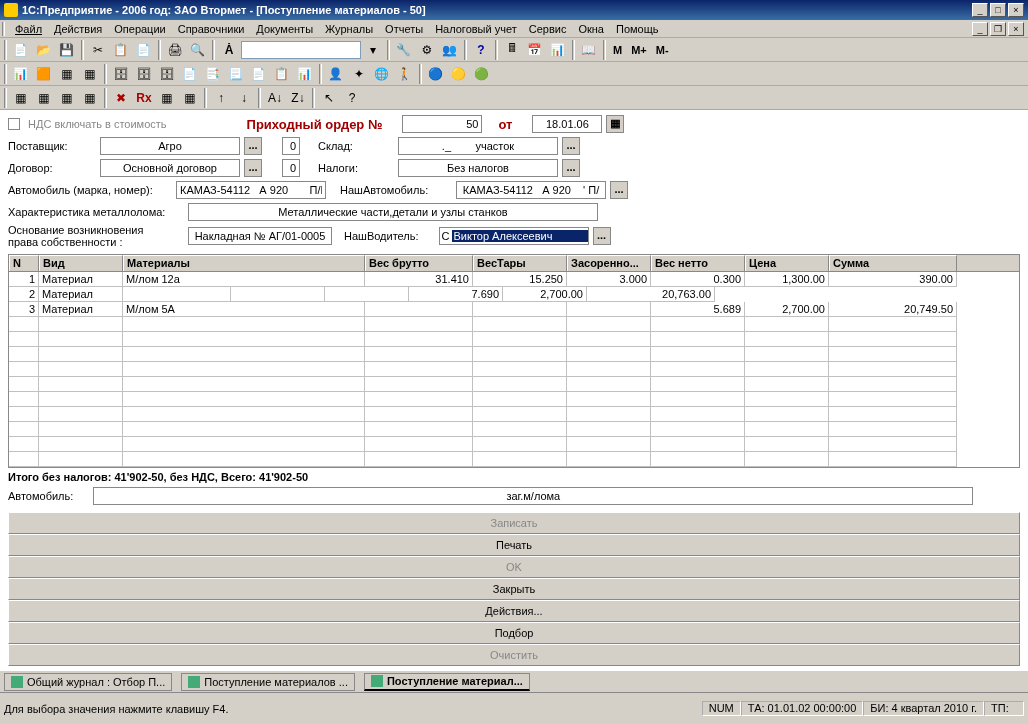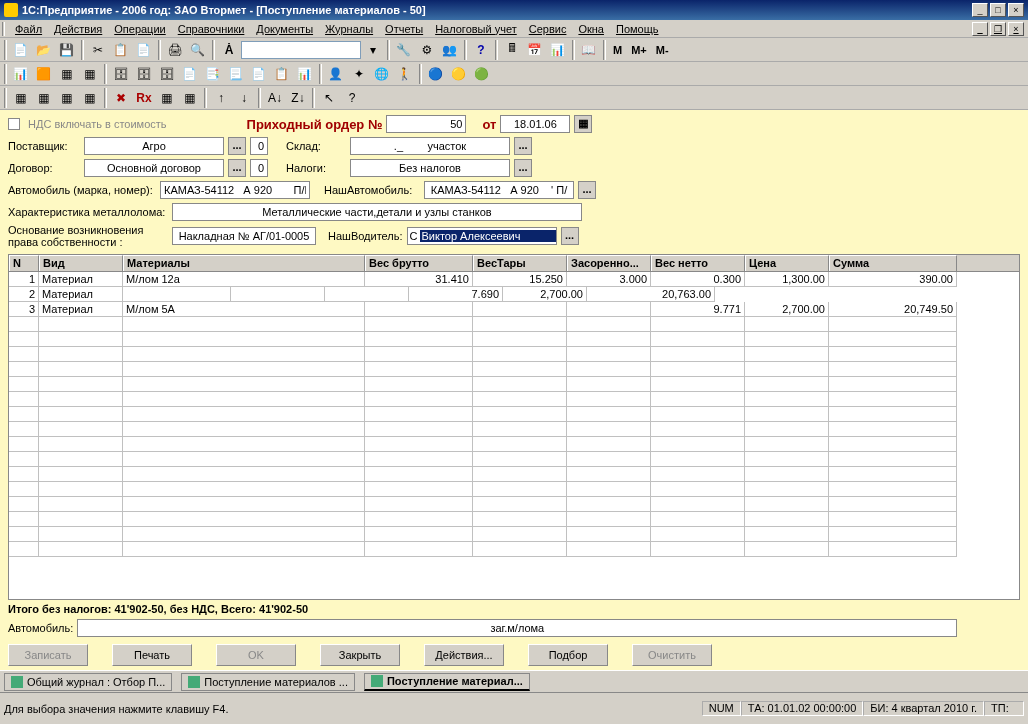--- a/index.html
+++ b/index.html
@@ -2,49 +2,49 @@
 <html><head>
 <meta charset="utf-8">
 <style>
 * { box-sizing: border-box; margin: 0; padding: 0; font-family: Tahoma, Arial, sans-serif; font-size: 11px; }
 body { background: #d4d0c8; width: 1028px; height: 724px; overflow: hidden; display: flex; flex-direction: column; }
 .titlebar { background: linear-gradient(#0a246a,#3a6ea5); color: #fff; display: flex; align-items: center; height: 20px; padding: 0 4px; }
 .titlebar .ico { width: 14px; height: 14px; background: #ffcc00; border-radius: 2px; margin-right: 4px; }
 .titlebar .title { flex: 1; font-weight: bold; font-size: 11px; }
 .titlebar .winbtns { display: flex; gap: 2px; }
 .winbtn { width: 16px; height: 14px; background: #d4d0c8; border: 1px solid #fff; border-right-color:#555; border-bottom-color:#555; font-size: 9px; text-align: center; line-height: 12px; color:#000; cursor:pointer; }
-.menubar { background: #d4d0c8; display: flex; align-items: center; height: 18px; padding: 2px 2px; border-bottom: 1px solid #aaa; text-decoration: underline; }
+.menubar { background: #d4d0c8; display: flex; align-items: center; height: 18px; padding: 2px 2px; border-bottom: 1px solid #aaa; }
 .menubar .sep { width: 3px; height: 14px; border-left: 1px solid #888; border-right: 1px solid #fff; margin-right: 4px; }
 .menubar span.mi { padding: 1px 6px; cursor: pointer; }
 .menubar span.mi u { text-decoration: underline; }
 .menubar .mdibtns { margin-left: auto; display:flex; gap:2px; padding-right:2px;}
 .toolbar { background: #d4d0c8; display: flex; align-items: center; height: 24px; padding: 1px 2px; border-bottom: 1px solid #aaa; gap: 1px; }
 .toolbar .sep { width: 3px; height: 20px; border-left: 1px solid #888; border-right: 1px solid #fff; margin: 0 2px; }
 .tbtn { width: 22px; height: 22px; border: 1px solid transparent; display: inline-flex; align-items: center; justify-content: center; cursor: pointer; font-size: 12px; }
 .tbtext { padding: 0 4px; font-weight: bold; color: #000; }
 .tinput { height: 18px; border: 1px solid #7f9db9; background: #fff; width: 120px; }
-.formarea { flex: 1; background: #fef9c3; padding: 4px 8px; display: flex; flex-direction: column; overflow: hidden; }
+.formarea { flex: 1; background: #ffffff; padding: 4px 8px; display: flex; flex-direction: column; overflow: hidden; }
 .formrow { display: flex; align-items: center; margin-bottom: 2px; gap: 4px; min-height: 20px; }
 .lbl { color: #000; }
 .lbl.gray { color: #888; }
-.inp { height: 18px; border: 1px solid #888; background: #fff; padding: 0 3px; display: flex; align-items: center; }
+.inp { height: 18px; border: 1px solid #888; background: #fff; padding: 0 3px; display: flex; align-items: center; margin-left: 16px; }
 .inp input { border: none; outline: none; width: 100%; height: 14px; font-size: 11px; text-align: center; }
 .dotbtn { width: 18px; height: 18px; border: 1px solid #888; background: #d4d0c8; text-align: center; line-height: 14px; cursor: pointer; font-weight: bold; }
 .docheader { color: #a00000; font-weight: bold; font-size: 13px; padding-left: 12px; }
 .chk { width: 12px; height: 12px; border: 1px solid #888; background: #fff; margin-right: 4px; }
 .tablewrap { flex: 1; border: 1px solid #888; background: #fff; margin-top: 4px; display: flex; flex-direction: column; overflow: hidden; }
 .thead { display: flex; background: #d4d0c8; border-bottom: 1px solid #888; }
 .th { border-right: 1px solid #888; border-left: 1px solid #fff; border-top: 1px solid #fff; padding: 1px 3px; font-weight: bold; overflow: hidden; white-space: nowrap; height: 16px; }
 .tbody { flex: 1; overflow-y: scroll; background: #fff; }
 .trow { display: flex; height: 15px; }
 .td { border-right: 1px solid #c0c0c0; border-bottom: 1px solid #c0c0c0; padding: 0 3px; overflow: hidden; white-space: nowrap; height: 15px; line-height: 14px; }
 .td.r { text-align: right; }
 .col-n { width: 30px; } .col-vid { width: 84px; } .col-mat { width: 242px; } .col-bg { width: 108px; } .col-bt { width: 94px; } .col-zas { width: 84px; } .col-bn { width: 94px; } .col-cena { width: 84px; } .col-sum { width: 128px; }
 .totals { font-weight: bold; padding: 3px 0; }
-.btnrow { display: flex; gap: 24px; margin-top: 4px; }
+.btnrow { display: flex; gap: 0; margin-top: 4px; flex-direction: column; }
 .btn { height: 22px; min-width: 80px; border: 1px solid #888; border-top-color:#fff; border-left-color:#fff; background: #d4d0c8; cursor: pointer; text-align: center; line-height: 20px; padding: 0 8px; }
 .btn.dis { color: #888; }
 .wintabs { background: #d4d0c8; display: flex; align-items: center; height: 22px; border-top: 1px solid #fff; padding: 2px 4px; gap: 9px; }
 .wtab { height: 18px; border: 1px solid #888; background: #d4d0c8; padding: 0 6px; display: flex; align-items: center; gap: 4px; cursor: pointer; font-size: 10px; }
 .wtab.active { background: #d4d0c8; font-weight: bold; border-bottom: 2px solid #000; }
 .wtab .tico { width: 12px; height: 12px; background: #4a7; }
 .statusbar { background: #d4d0c8; border-top: 1px solid #888; display: flex; align-items: center; height: 32px; padding: 0 4px; font-size: 10px; }
 .statusbar .cell { border: 1px inset #fff; padding: 0 6px; height: 15px; line-height: 13px; }
 .statusbar .hint { flex: 1; }
 .selected-blue { background: #0a246a; color: #fff; padding: 0 2px; }
@@ -284,21 +284,21 @@
           <div class="td col-cena r">2,700.00</div>
           <div class="td col-sum r">20,763.00</div>
         </div>
         <div class="trow">
           <div class="td col-n r">3</div>
           <div class="td col-vid">Материал</div>
           <div class="td col-mat">М/лом 5А</div>
           <div class="td col-bg r"></div>
           <div class="td col-bt r"></div>
           <div class="td col-zas r"></div>
-          <div class="td col-bn r">9.771</div>
+          <div class="td col-bn r">5.689</div>
           <div class="td col-cena r">2,700.00</div>
           <div class="td col-sum r">20,749.50</div>
         </div>
         <div class="trow">
           <div class="td col-n r"></div>
           <div class="td col-vid"></div>
           <div class="td col-mat"></div>
           <div class="td col-bg r"></div>
           <div class="td col-bt r"></div>
           <div class="td col-zas r"></div>

